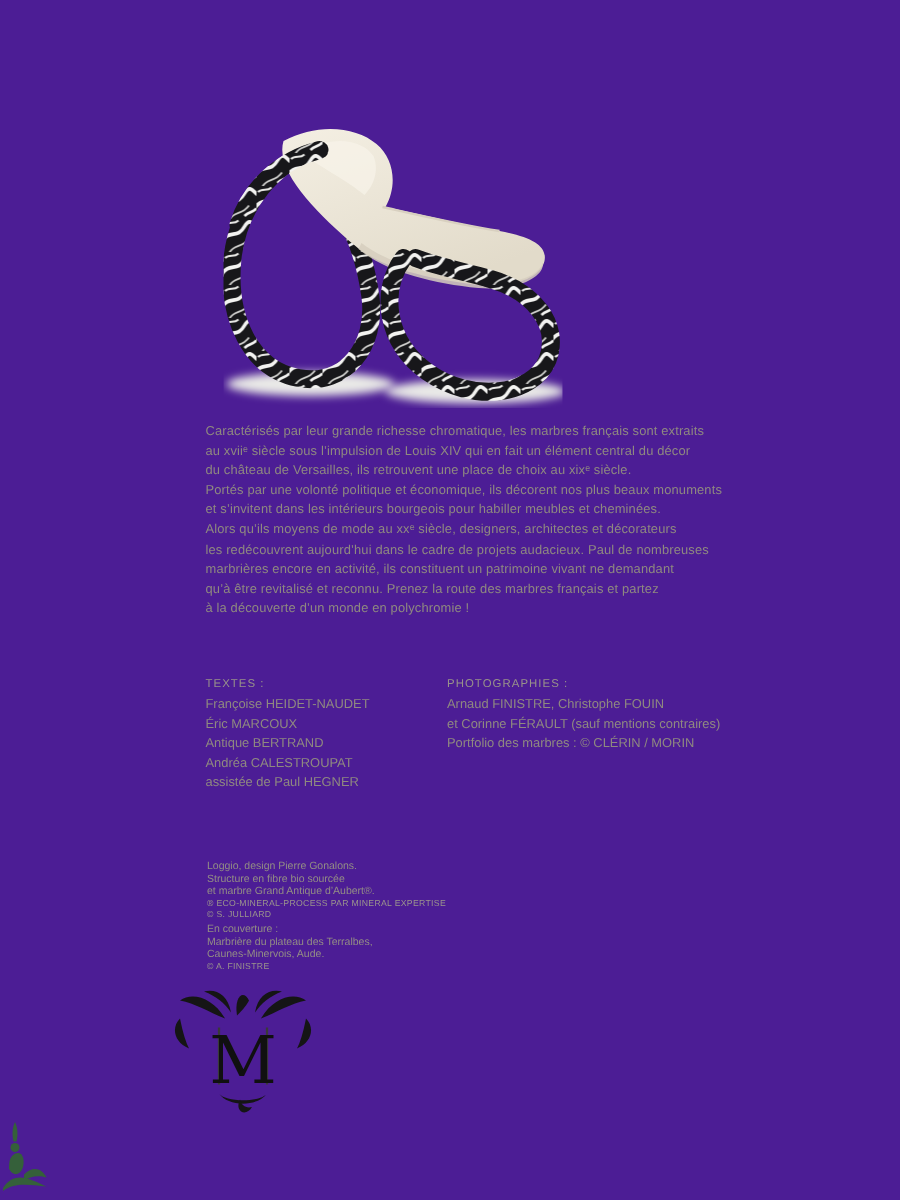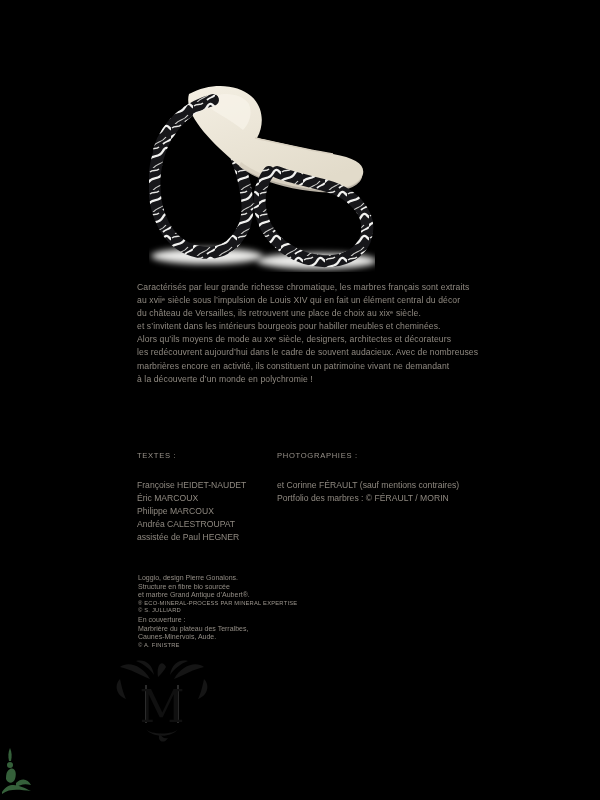--- a/index.html
+++ b/index.html
@@ -1,25 +1,25 @@
 <!DOCTYPE html>
 <html><head>
 <meta charset="utf-8">
 <style>
   html,body{margin:0;padding:0;background:#ffffff;}
   .page{
-    position:relative;width:600px;height:800px;background:#000000;overflow:hidden;
+    position:relative;width:600px;height:800px;background:#4c1d95;overflow:hidden;
     font-family:"Liberation Sans","DejaVu Sans",sans-serif;color:#8f8980;
   }
   .chair{position:absolute;left:149px;top:80px;width:226px;height:192px;}
   .bodytext{position:absolute;left:137px;top:281px;font-size:8.6px;line-height:13.1px;letter-spacing:.1px;white-space:nowrap;}
   .credits{position:absolute;top:449px;left:137px;width:420px;font-size:8.6px;line-height:13.1px;white-space:nowrap;}
   .credits .col-texts{position:absolute;left:0;top:0;}
-  .credits .col-photos{position:absolute;left:140px;top:0;}
-  .credits .header{font-size:7.6px;letter-spacing:.7px;color:#98928a;margin-bottom:17px;}
+  .credits .col-photos{position:absolute;left:161px;top:0;}
+  .credits .header{font-size:7.6px;letter-spacing:.7px;color:#98928a;margin-bottom:1px;}
   .caption{position:absolute;left:138px;top:574px;font-size:7px;line-height:8.6px;white-space:nowrap;color:#938d85;}
   .caption .tiny{font-size:5.8px;line-height:7.4px;letter-spacing:.2px;color:#9b958d;}
   .cover-caption{position:absolute;left:138px;top:616px;font-size:7px;line-height:8.6px;white-space:nowrap;color:#938d85;}
   .cover-caption .tiny{font-size:5.8px;line-height:7.4px;letter-spacing:.2px;color:#9b958d;}
   .monogram{position:absolute;left:116px;top:658px;width:92px;height:88px;}
   .corner-ornament{position:absolute;left:2px;top:748px;width:30px;height:46px;}
 </style>
 </head>
 <body>
 
@@ -69,40 +69,43 @@
 
     <g fill="none" stroke="url(#marble)" stroke-width="12" stroke-linecap="round">
       <path d="M120,92 C104,114 108,148 136,168 C166,189 206,184 216,160 C225,136 206,114 178,106 C160,101 140,97 128,92"></path>
     </g>
   </svg>
 
   <div class="bodytext">
     <div class="line">Caractérisés par leur grande richesse chromatique, les marbres français sont extraits</div>
     <div class="line">au xviiᵉ siècle sous l’impulsion de Louis XIV qui en fait un élément central du décor</div>
     <div class="line">du château de Versailles, ils retrouvent une place de choix au xixᵉ siècle.</div>
+    <div class="line">Portés par une volonté politique et économique, ils décorent nos plus beaux monuments</div>
     <div class="line">et s’invitent dans les intérieurs bourgeois pour habiller meubles et cheminées.</div>
     <div class="line">Alors qu’ils moyens de mode au xxᵉ siècle, designers, architectes et décorateurs</div>
-    <div class="line">les redécouvrent aujourd’hui dans le cadre de souvent audacieux. Avec de nombreuses</div>
+    <div class="line">les redécouvrent aujourd’hui dans le cadre de projets audacieux. Paul de nombreuses</div>
     <div class="line">marbrières encore en activité, ils constituent un patrimoine vivant ne demandant</div>
+    <div class="line">qu’à être revitalisé et reconnu. Prenez la route des marbres français et partez</div>
     <div class="line">à la découverte d’un monde en polychromie !</div>
   </div>
 
   <div class="credits">
     <div class="col-texts">
       <div class="header">TEXTES :</div>
       <div>Françoise HEIDET-NAUDET</div>
       <div>Éric MARCOUX</div>
-      <div>Philippe MARCOUX</div>
+      <div>Antique BERTRAND</div>
       <div>Andréa CALESTROUPAT</div>
       <div>assistée de Paul HEGNER</div>
     </div>
     <div class="col-photos">
       <div class="header">PHOTOGRAPHIES :</div>
+      <div>Arnaud FINISTRE, Christophe FOUIN</div>
       <div>et Corinne FÉRAULT (sauf mentions contraires)</div>
-      <div>Portfolio des marbres : © FÉRAULT / MORIN</div>
+      <div>Portfolio des marbres : © CLÉRIN / MORIN</div>
     </div>
   </div>
 
   <div class="caption">
     <div>Loggio, design Pierre Gonalons.</div>
     <div>Structure en fibre bio sourcée</div>
     <div>et marbre Grand Antique d’Aubert®.</div>
     <div class="tiny">® ECO-MINERAL-PROCESS PAR MINERAL EXPERTISE</div>
     <div class="tiny">© S. JULLIARD</div>
   </div>

